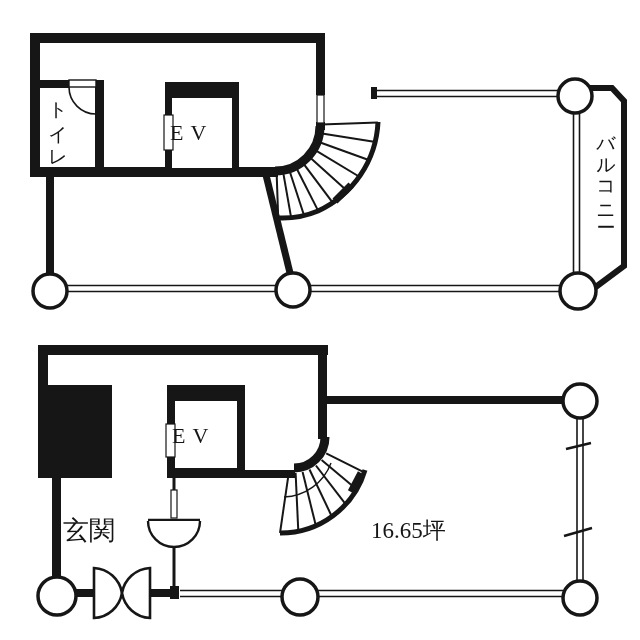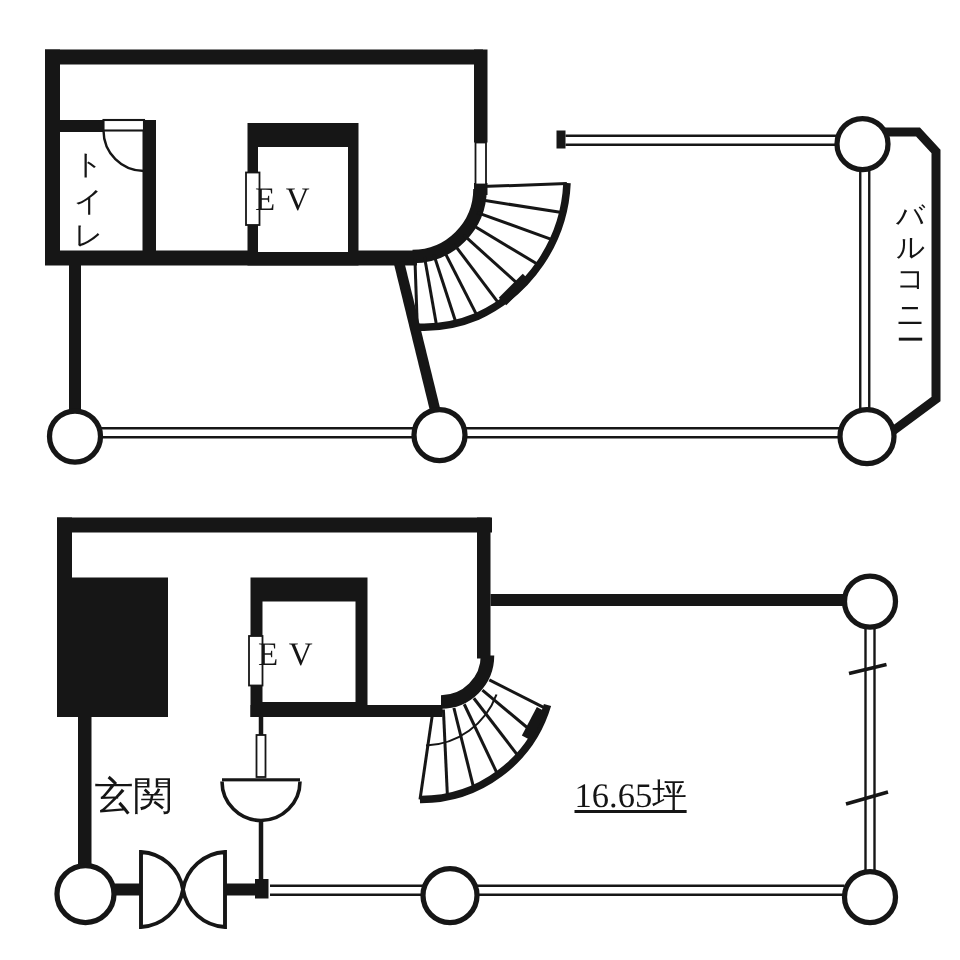--- a/index.html
+++ b/index.html
@@ -185,15 +185,15 @@
 
 
 
 <div class="lbl vert" style="left:590px;top:122px;width:26px;height:145px;font-size:19px;letter-spacing:2px;">バルコニー</div>
 
 <div class="lbl c" style="left:172px;top:424px;width:64px;font-size:22px;letter-spacing:7px;">EV</div>
 
 <div class="lbl" style="left:63px;top:500px;font-size:26px;line-height:1.15;margin-top:16px;"><span>玄関</span><br></div>
 
 
-<div class="lbl c" style="left:383px;top:518px;width:120px;font-size:23px;text-decoration:underline;">16.65坪</div>
+<div class="lbl c" style="left:371px;top:518px;width:120px;font-size:23px;">16.65坪</div>
 
 </div>
 
 </body></html>

